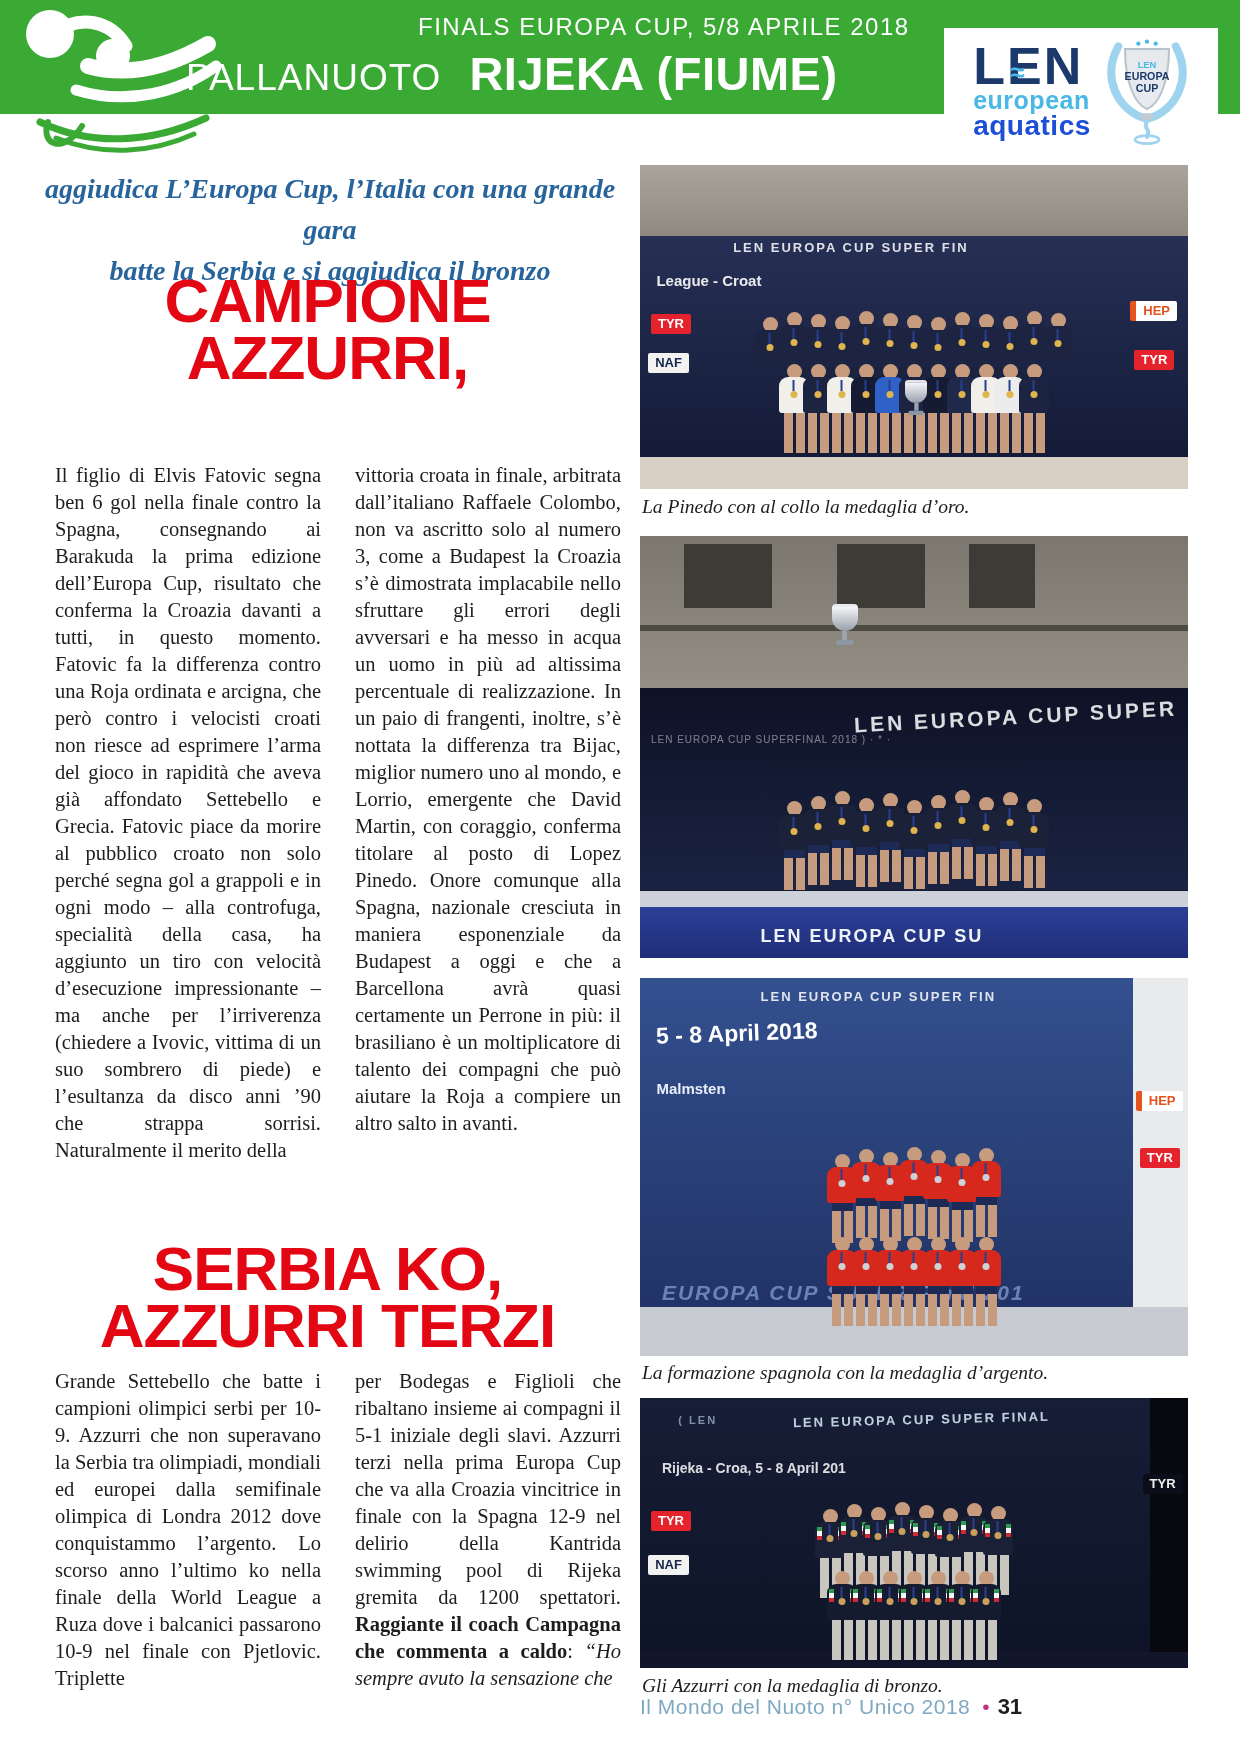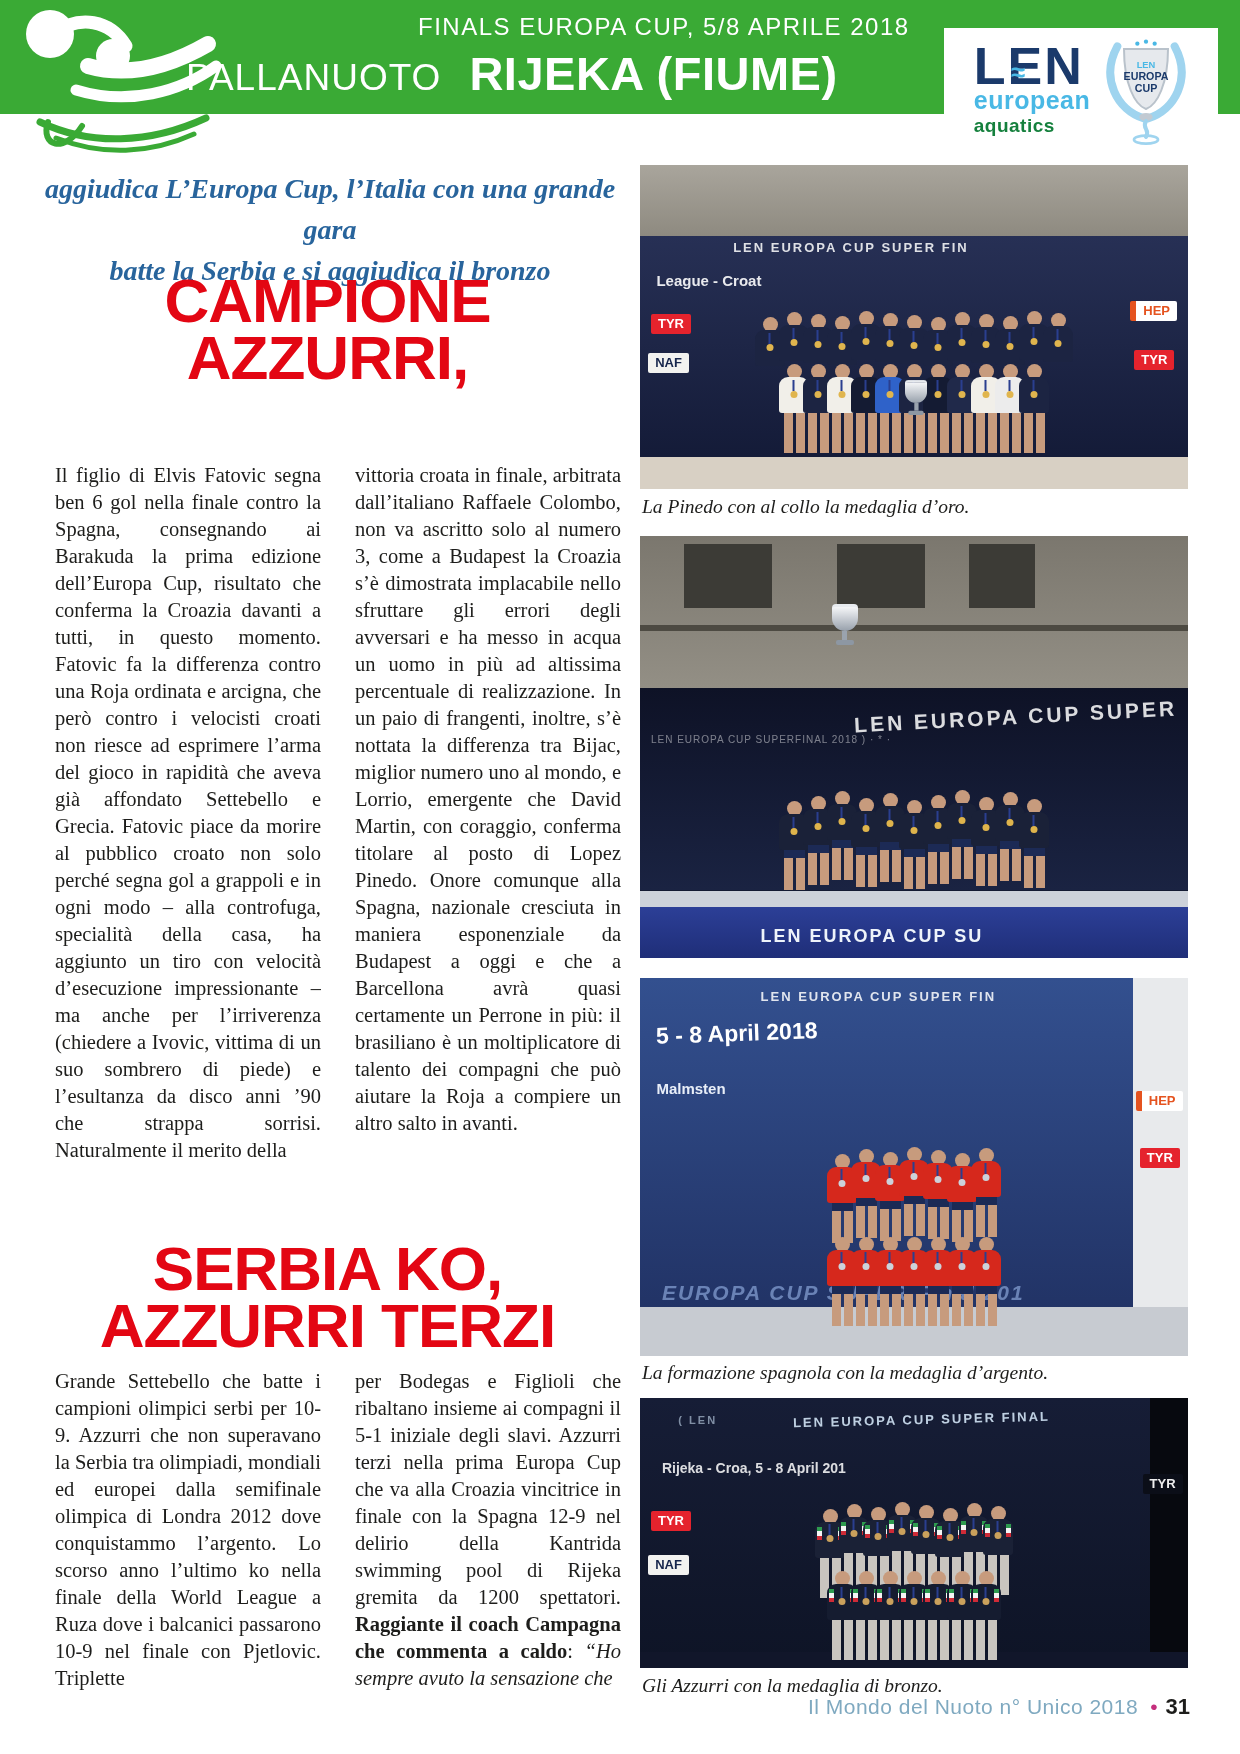--- a/index.html
+++ b/index.html
@@ -13,21 +13,21 @@
       font-weight:400;z-index:2;white-space:nowrap;}
   .title-line{position:absolute;left:186px;top:46px;color:#fff;z-index:2;white-space:nowrap;}
   .pallanuoto{font-size:37px;letter-spacing:1px;}
   .rijeka{font-size:47px;font-weight:bold;margin-left:28px;letter-spacing:.5px;}
   .logo-box{position:absolute;left:944px;top:28px;width:274px;height:126px;background:#fff;z-index:4;
       display:flex;align-items:center;justify-content:center;gap:14px;}
   .len-wrap{line-height:1;}
   .len-big{font-size:52px;font-weight:bold;color:#1b3a6b;letter-spacing:2px;position:relative;line-height:44px;}
   .len-wave{position:absolute;left:37px;top:6px;color:#49b8e5;font-size:26px;font-weight:bold;}
   .len-sub1{color:#49b8e5;font-size:25px;font-weight:bold;line-height:25px;letter-spacing:.5px;}
-  .len-sub2{color:#15803d;font-size:19px;font-weight:bold;line-height:25px;letter-spacing:.5px;}
+  .len-sub2{color:#1d4ed8;font-size:28px;font-weight:bold;line-height:25px;letter-spacing:.5px;}
 
   
   .intro{position:absolute;left:40px;top:168px;width:580px;text-align:center;color:#28649c;
       font-family:"Liberation Serif",serif;font-style:italic;font-weight:bold;
       font-size:28px;line-height:41px;}
   .headline{position:absolute;left:35px;width:585px;text-align:center;color:#e30613;
       font-weight:bold;font-size:62px;line-height:57px;letter-spacing:-1px;}
   #h1{top:272px;} #h2{top:1240px;}
 
   
@@ -107,21 +107,21 @@
 
   .trophy{position:absolute;z-index:5;}
   .tcup{width:26px;height:24px;background:linear-gradient(180deg,#f5f6f8,#97a0ab);
       border-radius:4px 4px 13px 13px;border-top:3px solid #e8ebef;}
   .tstem{width:5px;height:9px;background:#9aa3ae;margin:0 auto;}
   .tbase{width:18px;height:5px;background:#8d97a3;margin:0 auto;border-radius:2px;}
   #p1 .trophy{left:48%;bottom:22%;transform:scale(.85);}
   #p2 .trophy{left:35%;top:16%;}
 
   
-  .footer{position:absolute;top:1694px;left:640px;width:550px;text-align:right;white-space:nowrap;}
+  .footer{position:absolute;top:1694px;left:640px;width:550px;text-align:left;white-space:nowrap;}
   .fmag{color:#7fa9c0;font-size:21px;letter-spacing:.5px;}
   .fbul{color:#c52f7d;font-size:21px;margin:0 8px 0 12px;}
   .fpage{color:#1d1d1b;font-weight:bold;font-size:22px;}
 </style>
 </head>
 <body>
 
 <div id="page">
 
   <div class="band"></div>

